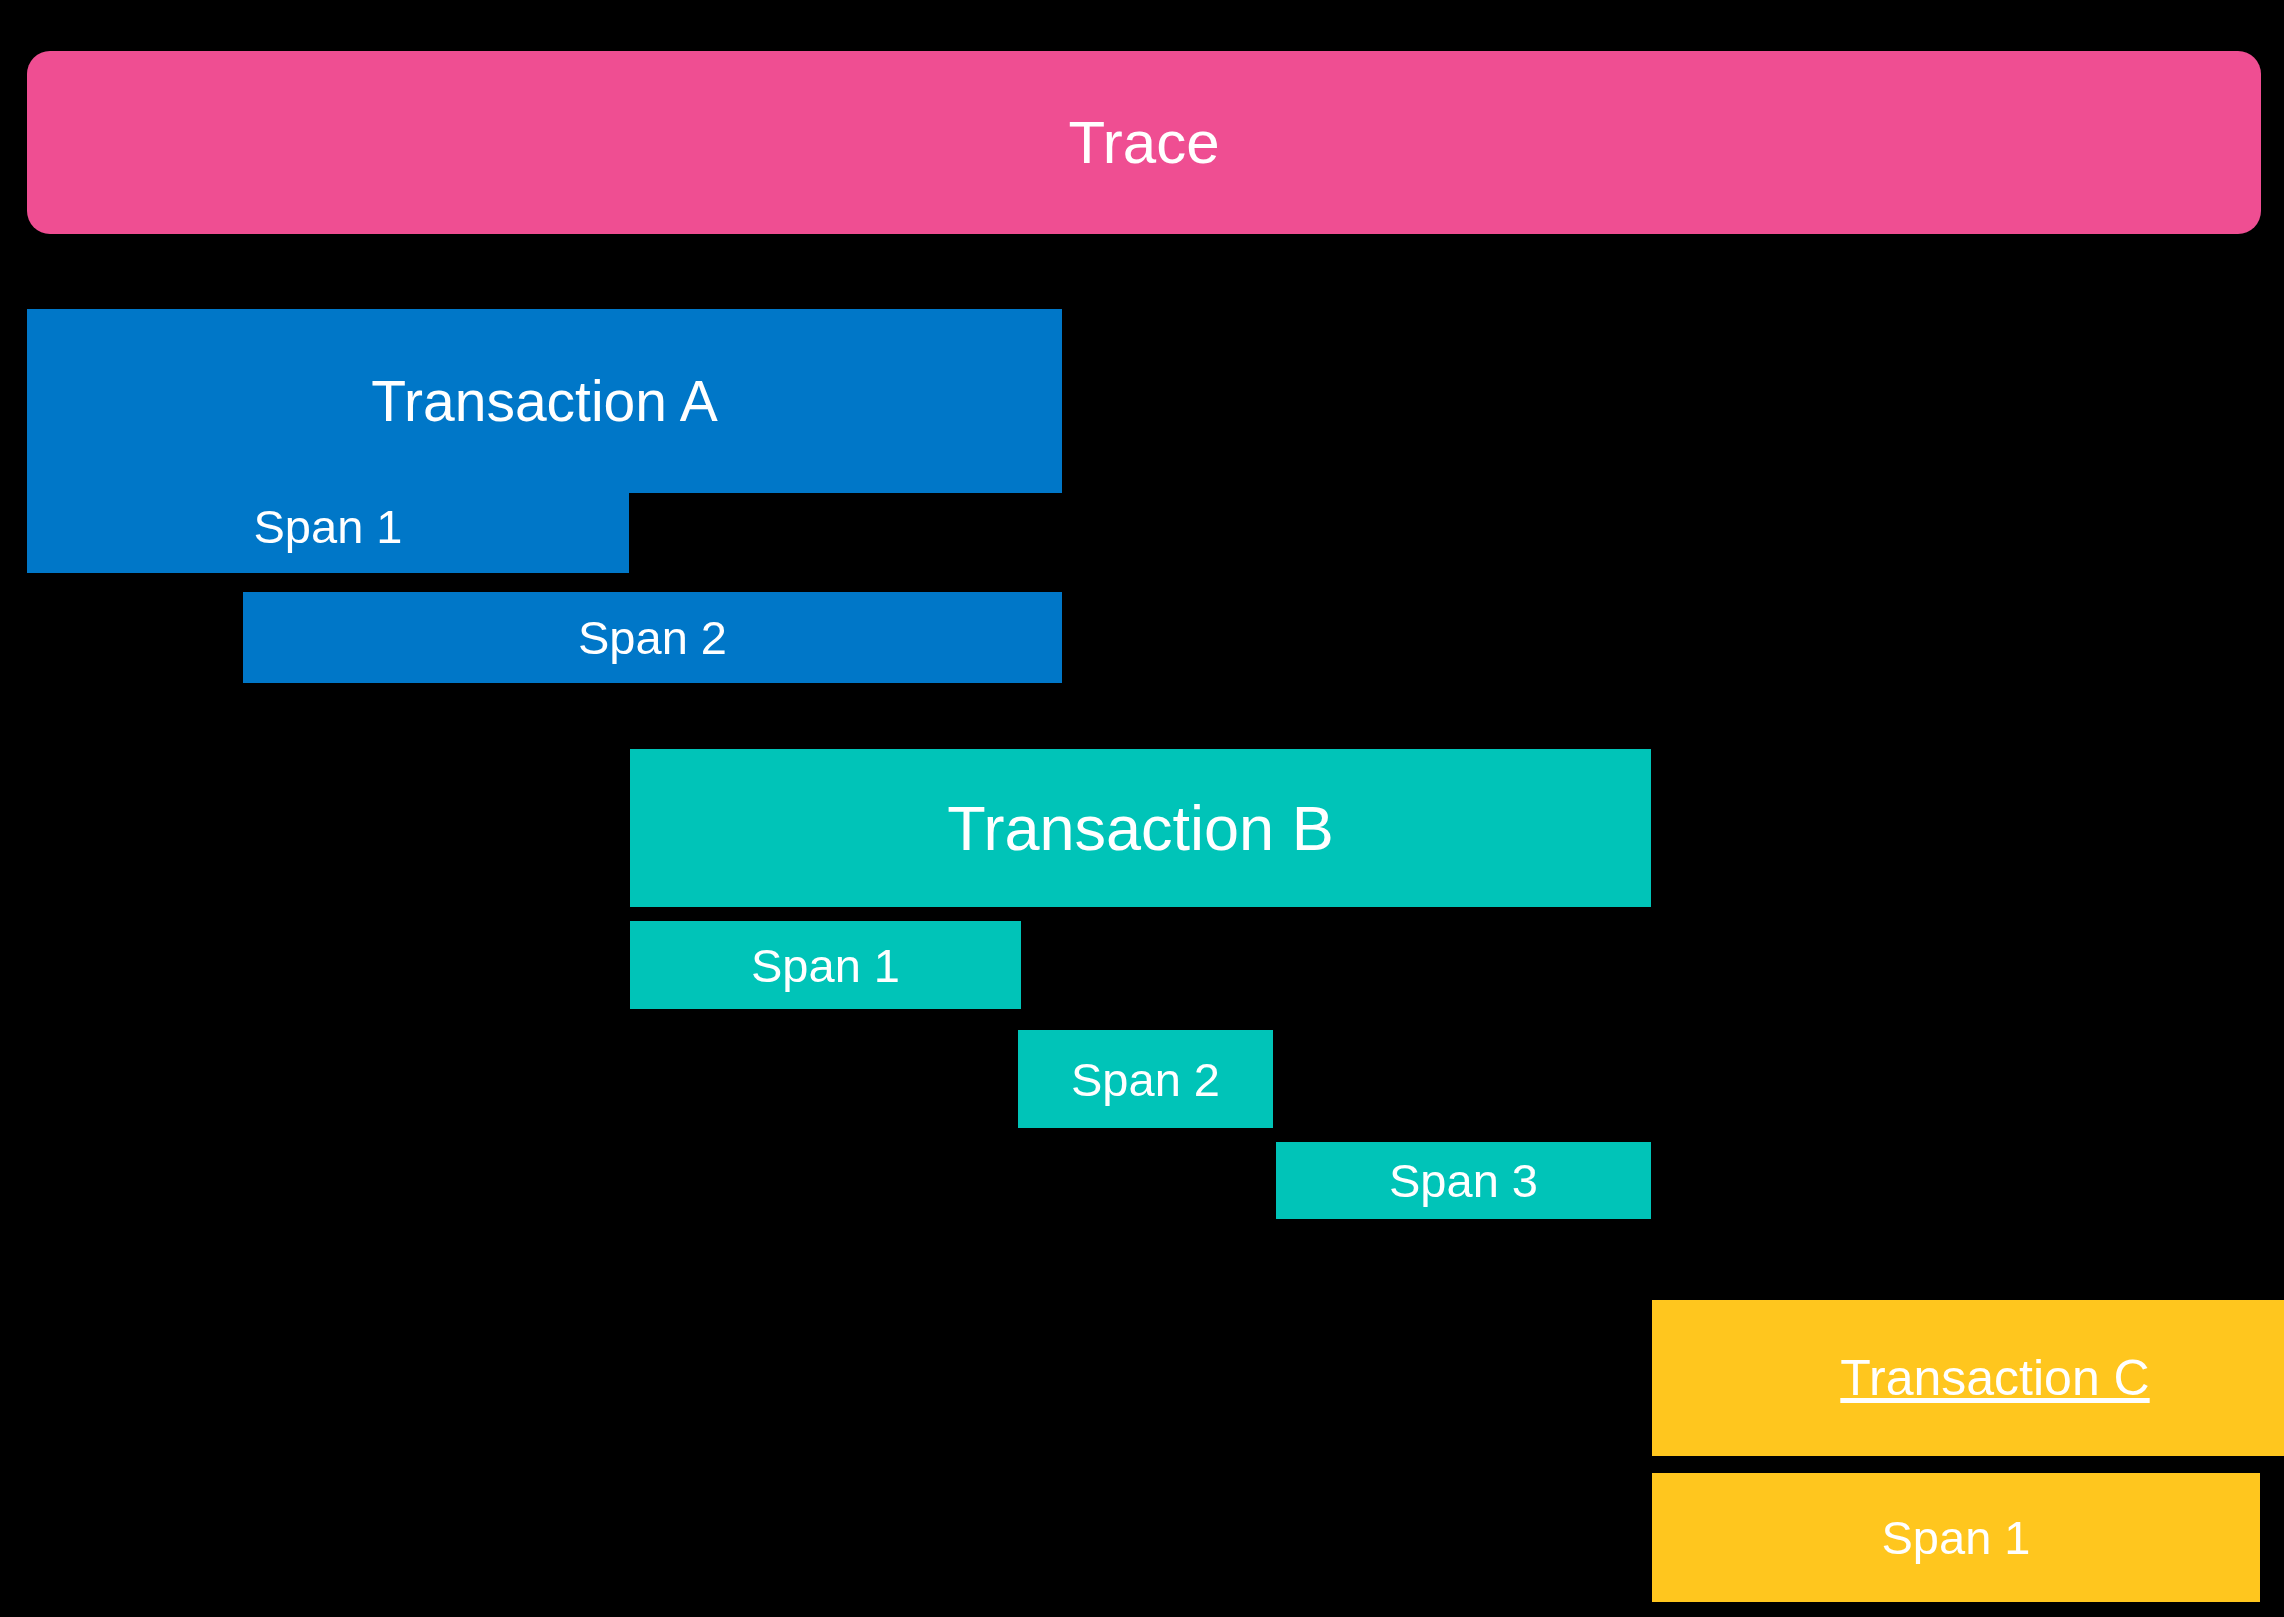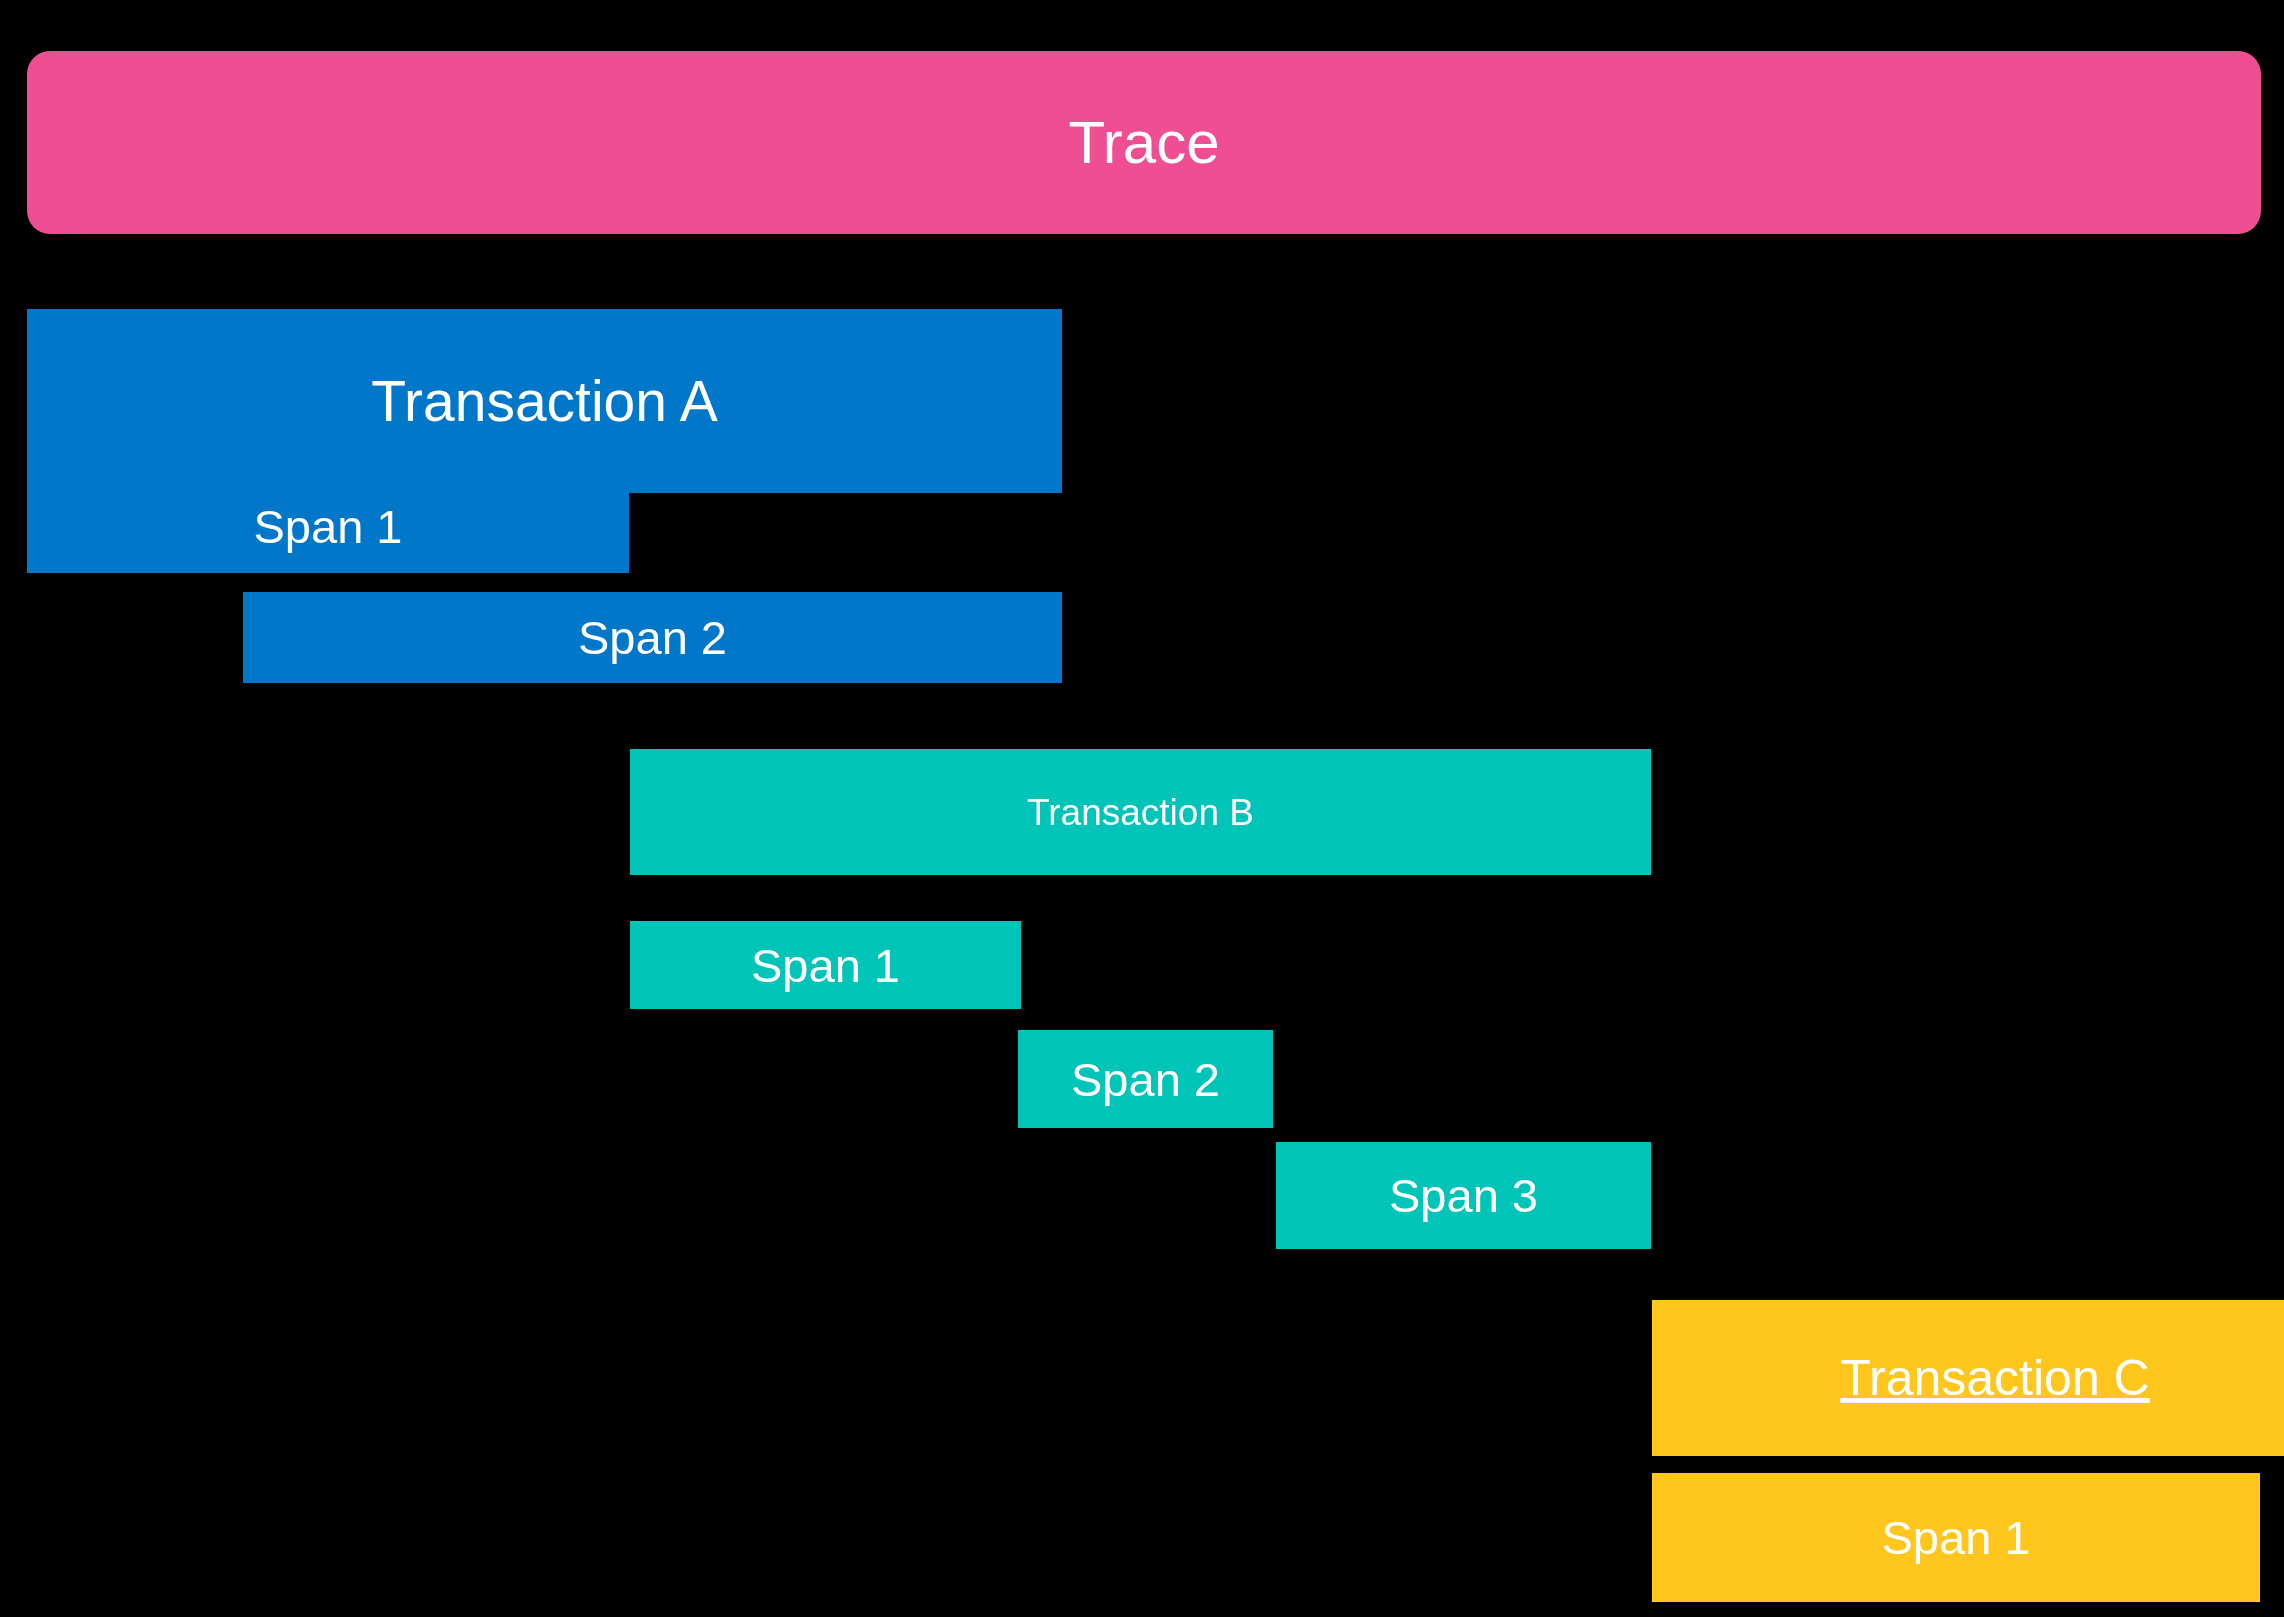--- a/index.html
+++ b/index.html
@@ -67,23 +67,23 @@
     height: 91px;
     background: #0077C8;
     font-size: 47px;
   }
 
   
   .bar--txn-b {
     left: 630px;
     top: 749px;
     width: 1021px;
-    height: 126px;
+    height: 158px;
     background: #00C4B8;
-    font-size: 37px;
+    font-size: 63px;
   }
 
   .bar--b-span-1 {
     left: 630px;
     top: 921px;
     width: 391px;
     height: 88px;
     background: #00C4B8;
     font-size: 47px;
   }
@@ -94,21 +94,21 @@
     width: 255px;
     height: 98px;
     background: #00C4B8;
     font-size: 47px;
   }
 
   .bar--b-span-3 {
     left: 1276px;
     top: 1142px;
     width: 375px;
-    height: 107px;
+    height: 77px;
     background: #00C4B8;
     font-size: 47px;
   }
 
   
   .bar--txn-c {
     left: 1652px;
     top: 1300px;
     width: 686px;
     height: 156px;

